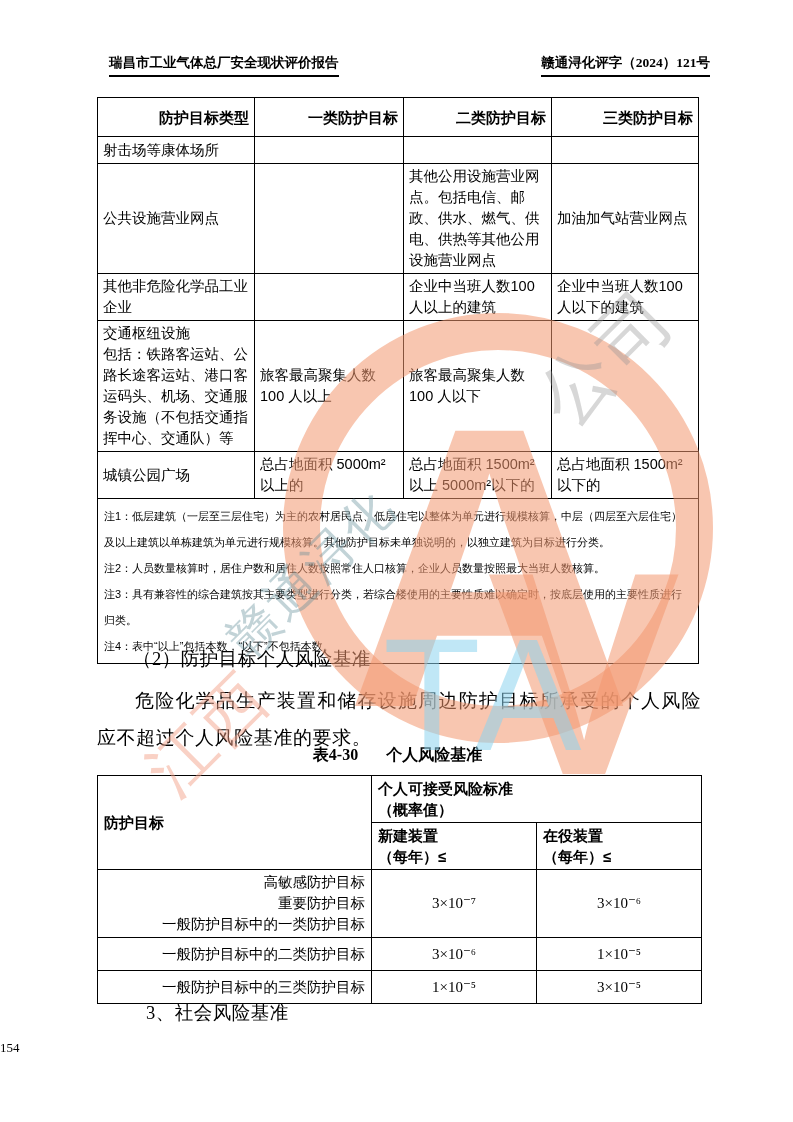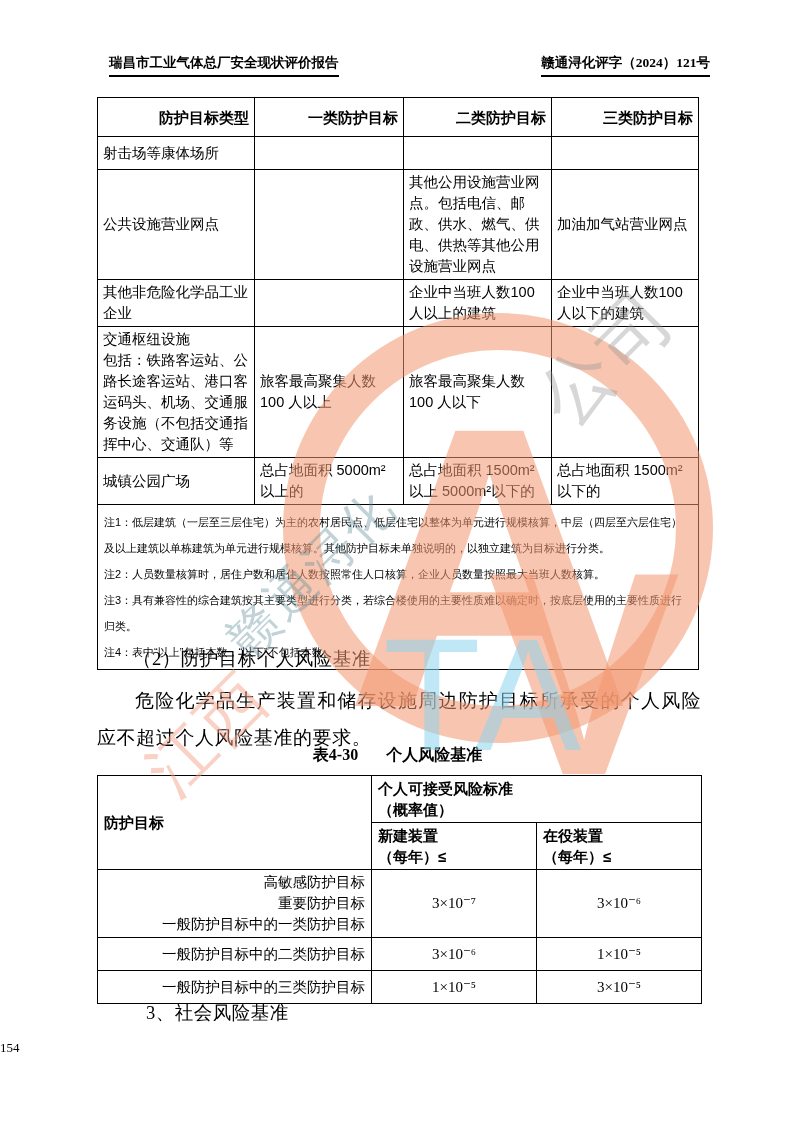--- a/index.html
+++ b/index.html
@@ -116,21 +116,21 @@
           <col style="width:148px">
           <col style="width:147px">
       </colgroup>
       <tbody>
           <tr>
         <th>防护目标类型</th>
         <th>一类防护目标</th>
         <th>二类防护目标</th>
         <th>三类防护目标</th>
       </tr>
-      <tr style="height:33px">
+      <tr style="height:27px">
         <td>射击场等康体场所</td>
         <td></td>
         <td></td>
         <td></td>
       </tr>
       <tr style="height:102px">
         <td>公共设施营业网点</td>
         <td></td>
         <td>其他公用设施营业网点。包括电信、邮政、供水、燃气、供电、供热等其他公用设施营业网点</td>
         <td>加油加气站营业网点</td>

